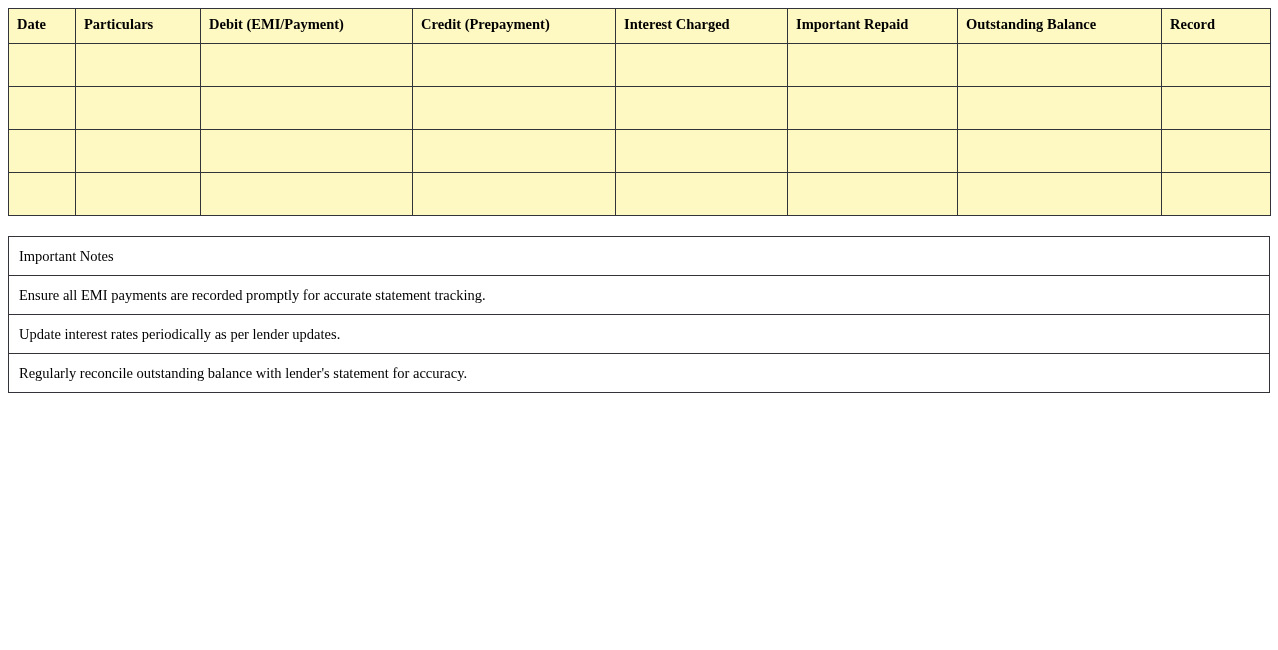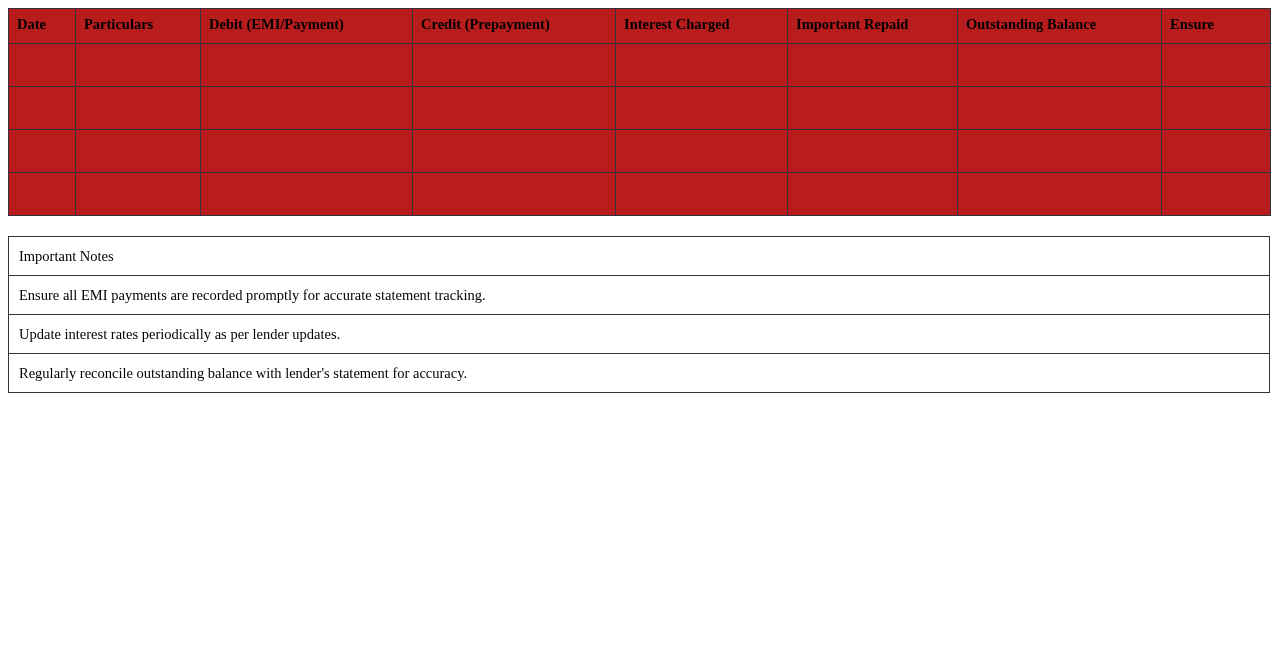--- a/index.html
+++ b/index.html
@@ -28,21 +28,21 @@
     margin: 0;
   }
   table.ledger th,
   table.ledger td {
     border: 1px solid #33333a;
     padding: 6px 8px;
     font-size: 14.5px;
     line-height: 1.25;
     vertical-align: top;
     text-align: left;
-    background: #b91c1c;
+    background: #fef9c3;
   }
   table.ledger th {
     font-weight: bold;
     height: 22px;
   }
   table.ledger td.empty {
     height: 30px;
   }
   
   col.c0 { width: 67px; }
@@ -97,21 +97,21 @@
     </colgroup>
     <thead>
       <tr>
         <th>Date</th>
         <th>Particulars</th>
         <th>Debit (EMI/Payment)</th>
         <th>Credit (Prepayment)</th>
         <th>Interest Charged</th>
         <th>Important Repaid</th>
         <th>Outstanding Balance</th>
-        <th>Ensure</th>
+        <th>Record</th>
       </tr>
     </thead>
     <tbody>
       <tr>
         <td class="empty"></td>
         <td class="empty"></td>
         <td class="empty"></td>
         <td class="empty"></td>
         <td class="empty"></td>
         <td class="empty"></td>

